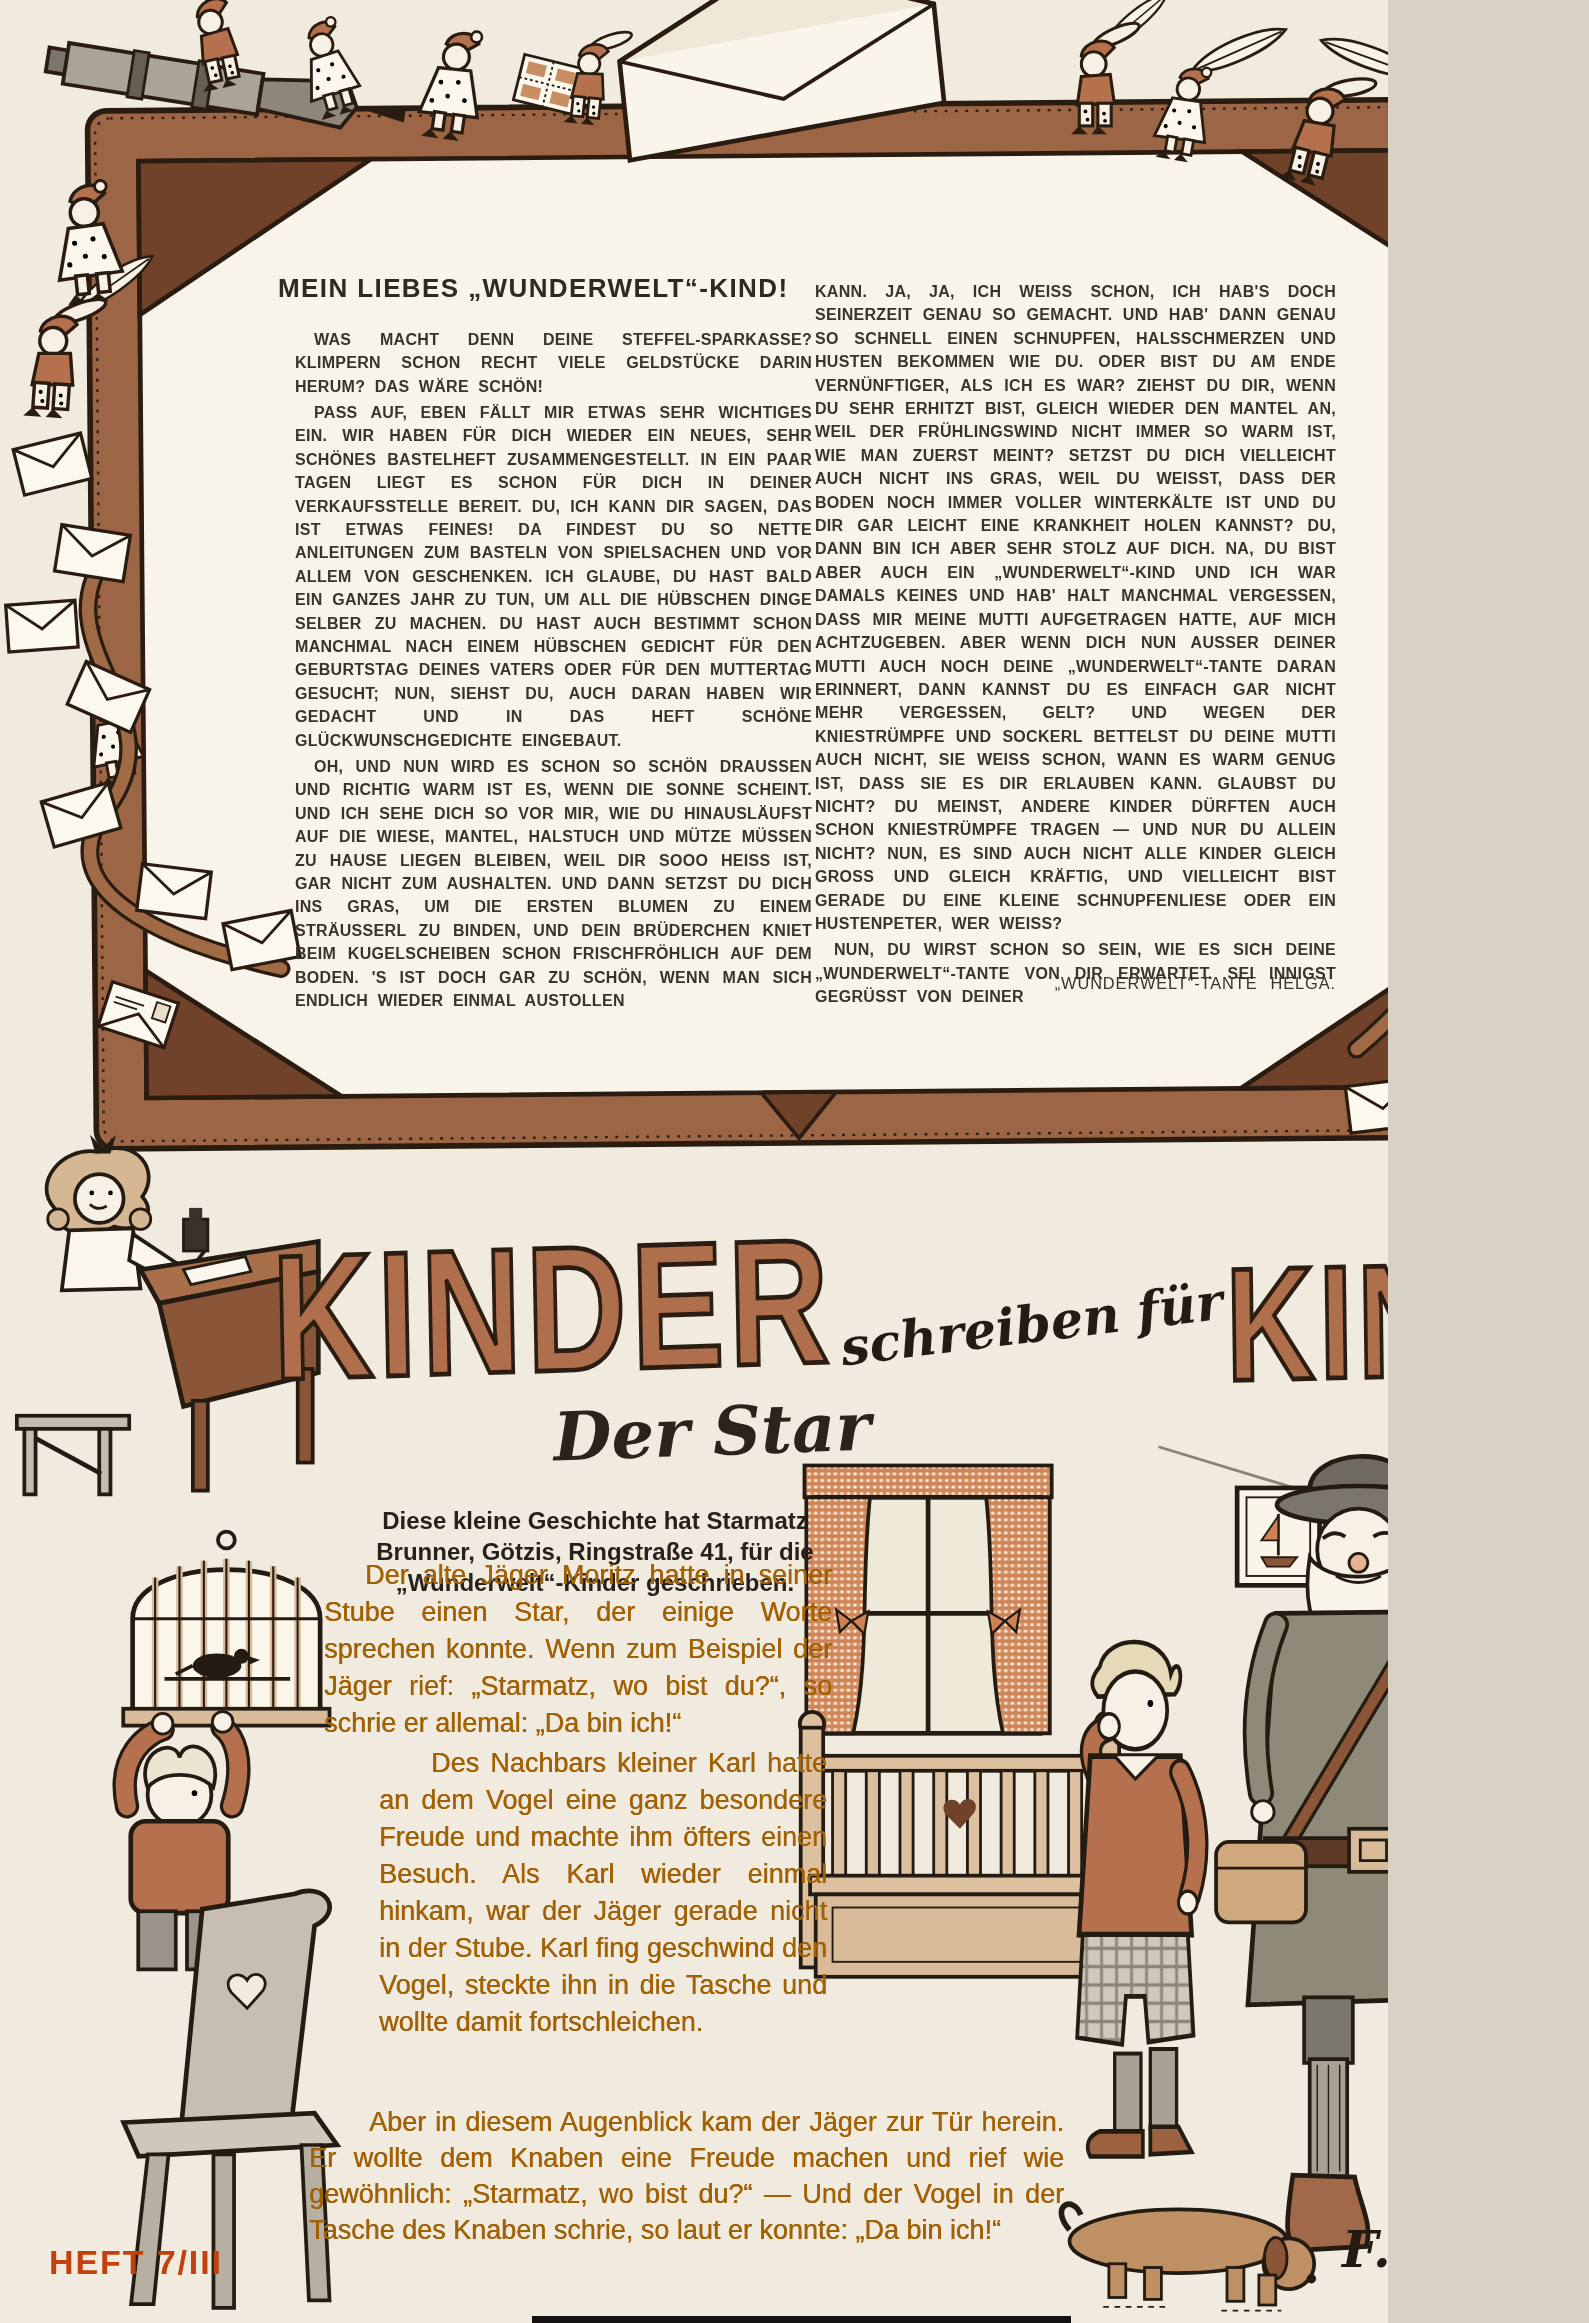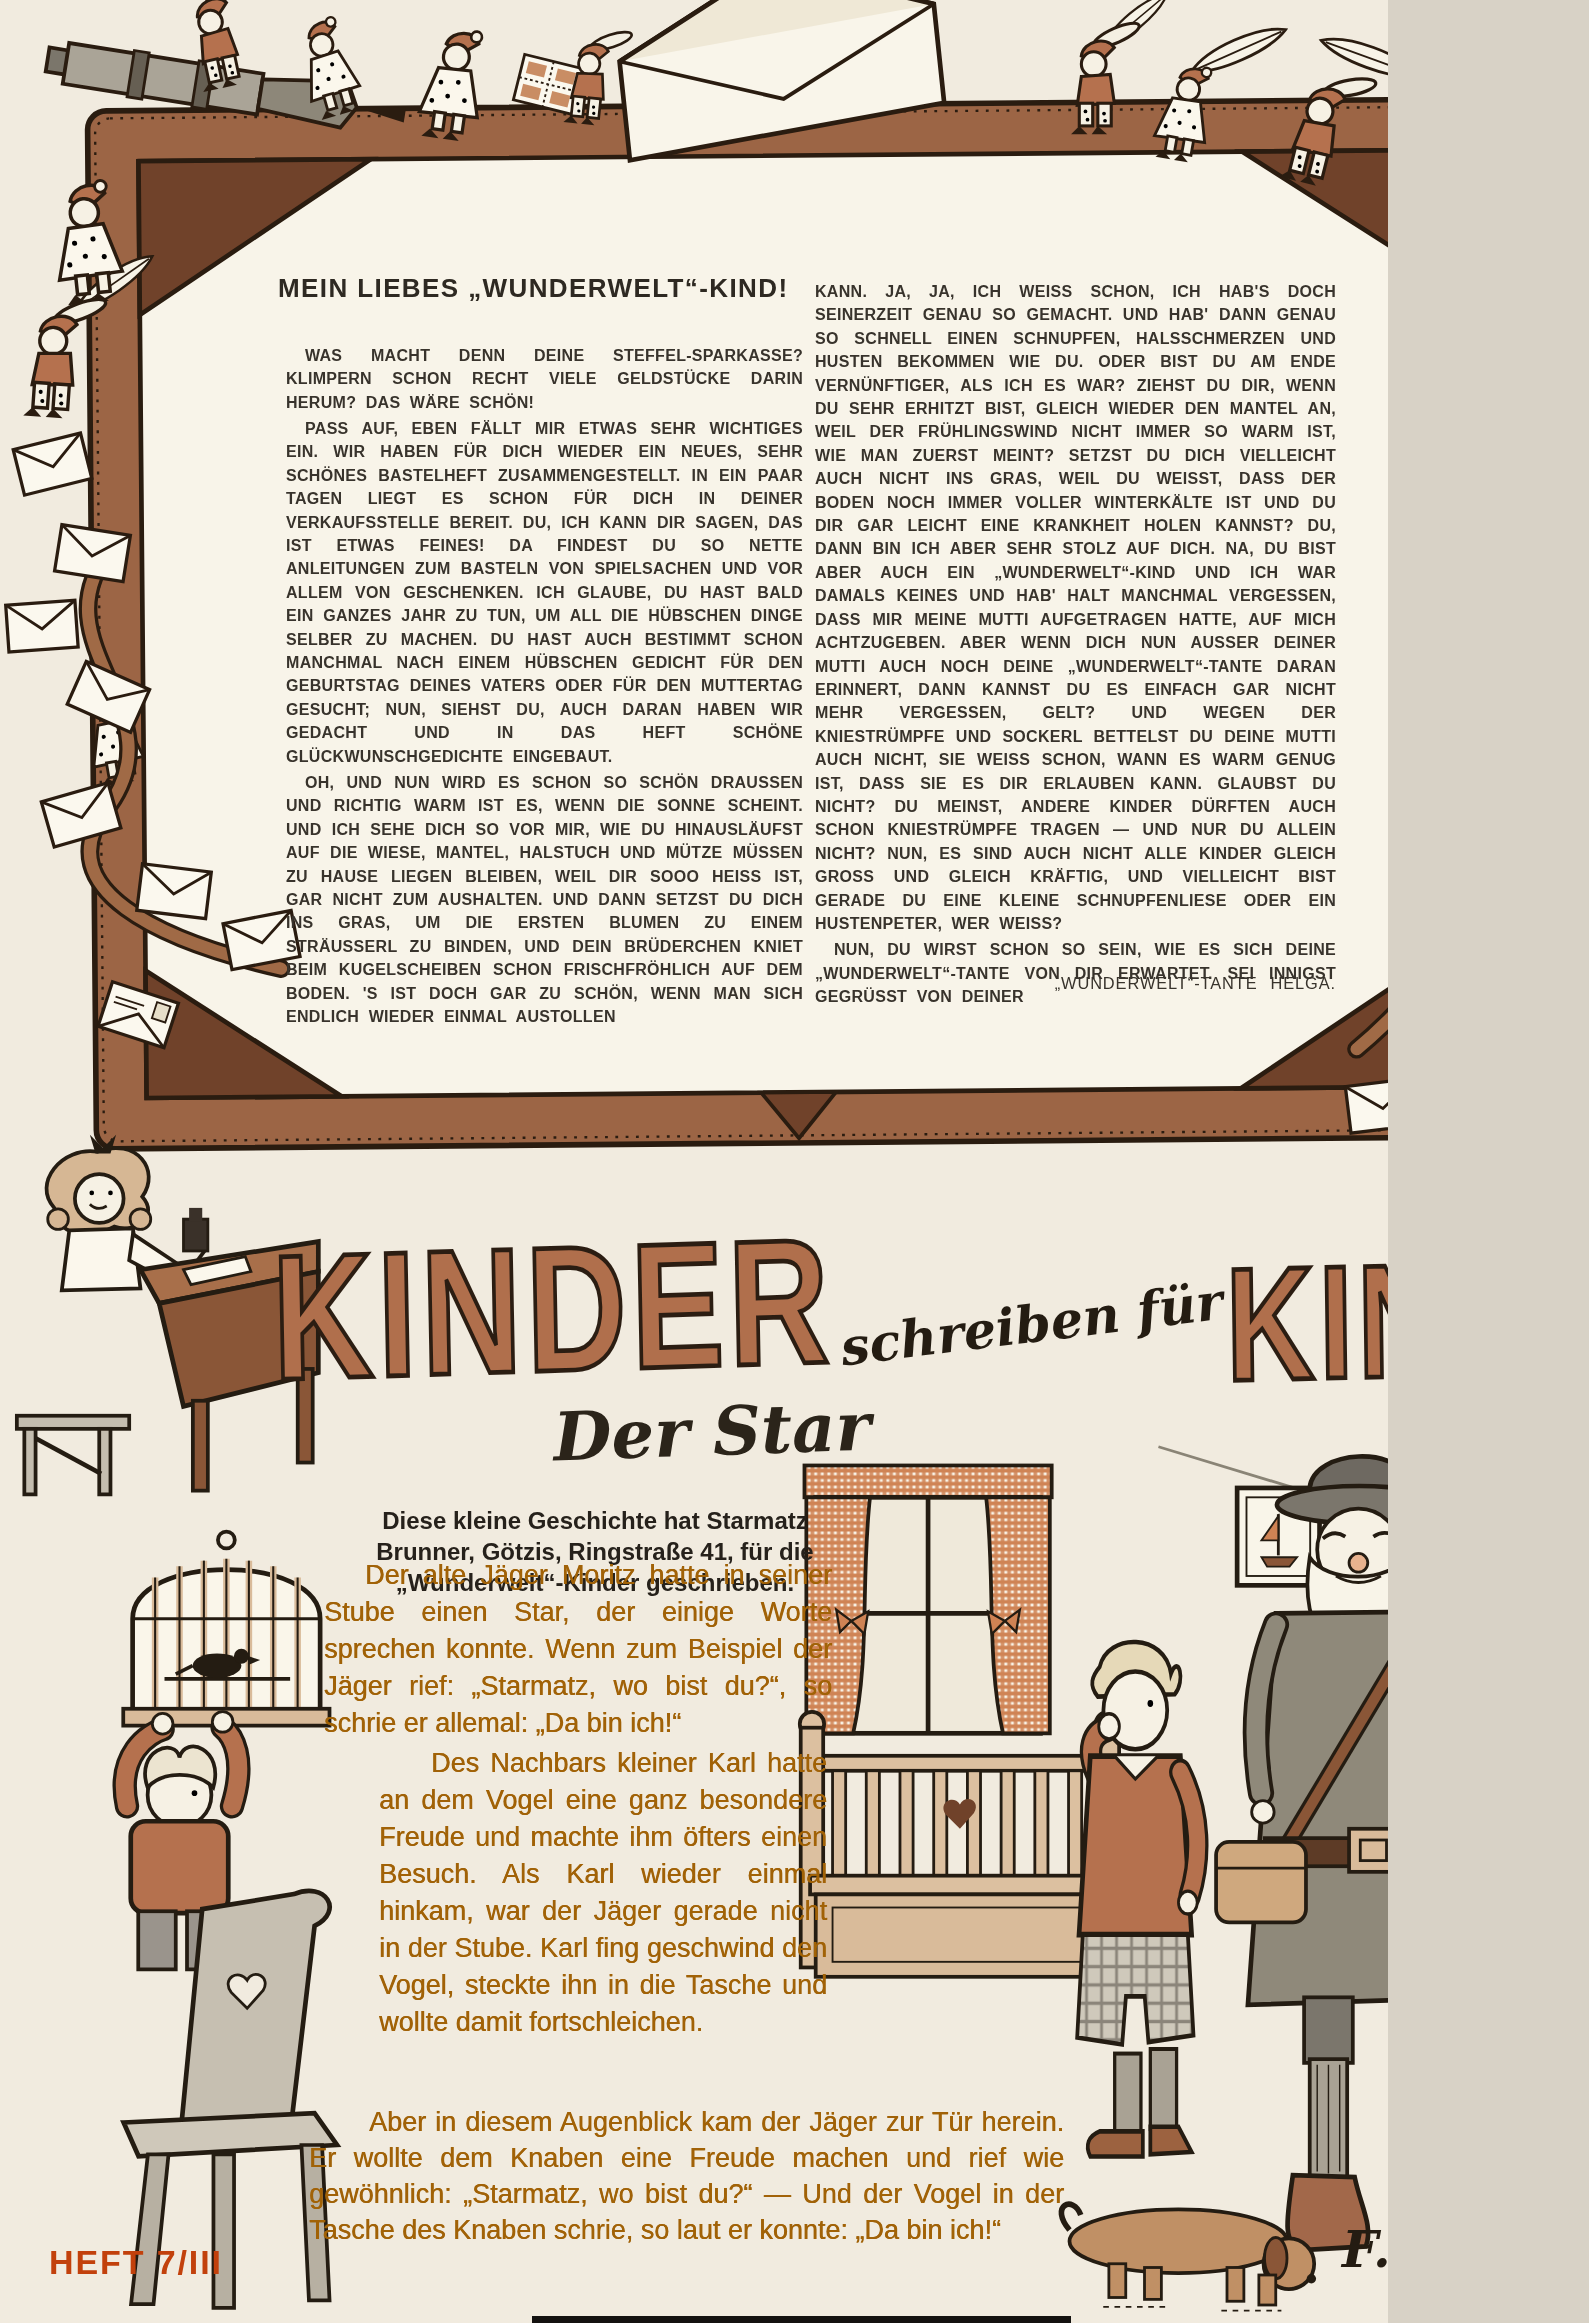--- a/index.html
+++ b/index.html
@@ -168,21 +168,21 @@
     <use href="#gnA" transform="translate(1512,442) rotate(-8) scale(1.3)"></use>
     <use href="#env" transform="translate(1548,636) rotate(12)"></use>
     <use href="#env" transform="translate(1486,742) rotate(-13)"></use>
     <use href="#env" transform="translate(1568,864) rotate(5)"></use>
     <use href="#envS" transform="translate(1502,1006) rotate(-18)"></use>
     <use href="#env" transform="translate(1560,1118) rotate(9)"></use>
     <use href="#env" transform="translate(1436,1160) rotate(-7)"></use>
   </svg>
 
   <div class="abs letter-title">MEIN LIEBES „WUNDERWELT“-KIND!</div>
-  <div class="abs letter-col" style="left:286px;top:328px;width:517px;margin-top:16px;">
+  <div class="abs letter-col" style="left:295px;top:328px;width:517px;">
     <p class="ind">WAS MACHT DENN DEINE STEFFEL-SPARKASSE? KLIMPERN SCHON RECHT VIELE GELDSTÜCKE DARIN HERUM? DAS WÄRE SCHÖN!</p>
     <p class="ind">PASS AUF, EBEN FÄLLT MIR ETWAS SEHR WICHTIGES EIN. WIR HABEN FÜR DICH WIEDER EIN NEUES, SEHR SCHÖNES BASTELHEFT ZUSAMMENGESTELLT. IN EIN PAAR TAGEN LIEGT ES SCHON FÜR DICH IN DEINER VERKAUFSSTELLE BEREIT. DU, ICH KANN DIR SAGEN, DAS IST ETWAS FEINES! DA FINDEST DU SO NETTE ANLEITUNGEN ZUM BASTELN VON SPIELSACHEN UND VOR ALLEM VON GESCHENKEN. ICH GLAUBE, DU HAST BALD EIN GANZES JAHR ZU TUN, UM ALL DIE HÜBSCHEN DINGE SELBER ZU MACHEN. DU HAST AUCH BESTIMMT SCHON MANCHMAL NACH EINEM HÜBSCHEN GEDICHT FÜR DEN GEBURTSTAG DEINES VATERS ODER FÜR DEN MUTTERTAG GESUCHT; NUN, SIEHST DU, AUCH DARAN HABEN WIR GEDACHT UND IN DAS HEFT SCHÖNE GLÜCKWUNSCHGEDICHTE EINGEBAUT.</p>
     <p class="ind">OH, UND NUN WIRD ES SCHON SO SCHÖN DRAUSSEN UND RICHTIG WARM IST ES, WENN DIE SONNE SCHEINT. UND ICH SEHE DICH SO VOR MIR, WIE DU HINAUSLÄUFST AUF DIE WIESE, MANTEL, HALSTUCH UND MÜTZE MÜSSEN ZU HAUSE LIEGEN BLEIBEN, WEIL DIR SOOO HEISS IST, GAR NICHT ZUM AUSHALTEN. UND DANN SETZST DU DICH INS GRAS, UM DIE ERSTEN BLUMEN ZU EINEM STRÄUSSERL ZU BINDEN, UND DEIN BRÜDERCHEN KNIET BEIM KUGELSCHEIBEN SCHON FRISCHFRÖHLICH AUF DEM BODEN. 'S IST DOCH GAR ZU SCHÖN, WENN MAN SICH ENDLICH WIEDER EINMAL AUSTOLLEN</p>
   </div>
   <div class="abs letter-col" style="left:815px;top:280px;width:521px;">
     <p>KANN. JA, JA, ICH WEISS SCHON, ICH HAB'S DOCH SEINERZEIT GENAU SO GEMACHT. UND HAB' DANN GENAU SO SCHNELL EINEN SCHNUPFEN, HALSSCHMERZEN UND HUSTEN BEKOMMEN WIE DU. ODER BIST DU AM ENDE VERNÜNFTIGER, ALS ICH ES WAR? ZIEHST DU DIR, WENN DU SEHR ERHITZT BIST, GLEICH WIEDER DEN MANTEL AN, WEIL DER FRÜHLINGSWIND NICHT IMMER SO WARM IST, WIE MAN ZUERST MEINT? SETZST DU DICH VIELLEICHT AUCH NICHT INS GRAS, WEIL DU WEISST, DASS DER BODEN NOCH IMMER VOLLER WINTERKÄLTE IST UND DU DIR GAR LEICHT EINE KRANKHEIT HOLEN KANNST? DU, DANN BIN ICH ABER SEHR STOLZ AUF DICH. NA, DU BIST ABER AUCH EIN „WUNDERWELT“-KIND UND ICH WAR DAMALS KEINES UND HAB' HALT MANCHMAL VERGESSEN, DASS MIR MEINE MUTTI AUFGETRAGEN HATTE, AUF MICH ACHTZUGEBEN. ABER WENN DICH NUN AUSSER DEINER MUTTI AUCH NOCH DEINE „WUNDERWELT“-TANTE DARAN ERINNERT, DANN KANNST DU ES EINFACH GAR NICHT MEHR VERGESSEN, GELT? UND WEGEN DER KNIESTRÜMPFE UND SOCKERL BETTELST DU DEINE MUTTI AUCH NICHT, SIE WEISS SCHON, WANN ES WARM GENUG IST, DASS SIE ES DIR ERLAUBEN KANN. GLAUBST DU NICHT? DU MEINST, ANDERE KINDER DÜRFTEN AUCH SCHON KNIESTRÜMPFE TRAGEN — UND NUR DU ALLEIN NICHT? NUN, ES SIND AUCH NICHT ALLE KINDER GLEICH GROSS UND GLEICH KRÄFTIG, UND VIELLEICHT BIST GERADE DU EINE KLEINE SCHNUPFENLIESE ODER EIN HUSTENPETER, WER WEISS?</p>
     <p class="ind">NUN, DU WIRST SCHON SO SEIN, WIE ES SICH DEINE „WUNDERWELT“-TANTE VON DIR ERWARTET. SEI INNIGST GEGRÜSST VON DEINER</p>
   </div>
   <div class="abs letter-sign">„WUNDERWELT“-TANTE HELGA.</div>
 

